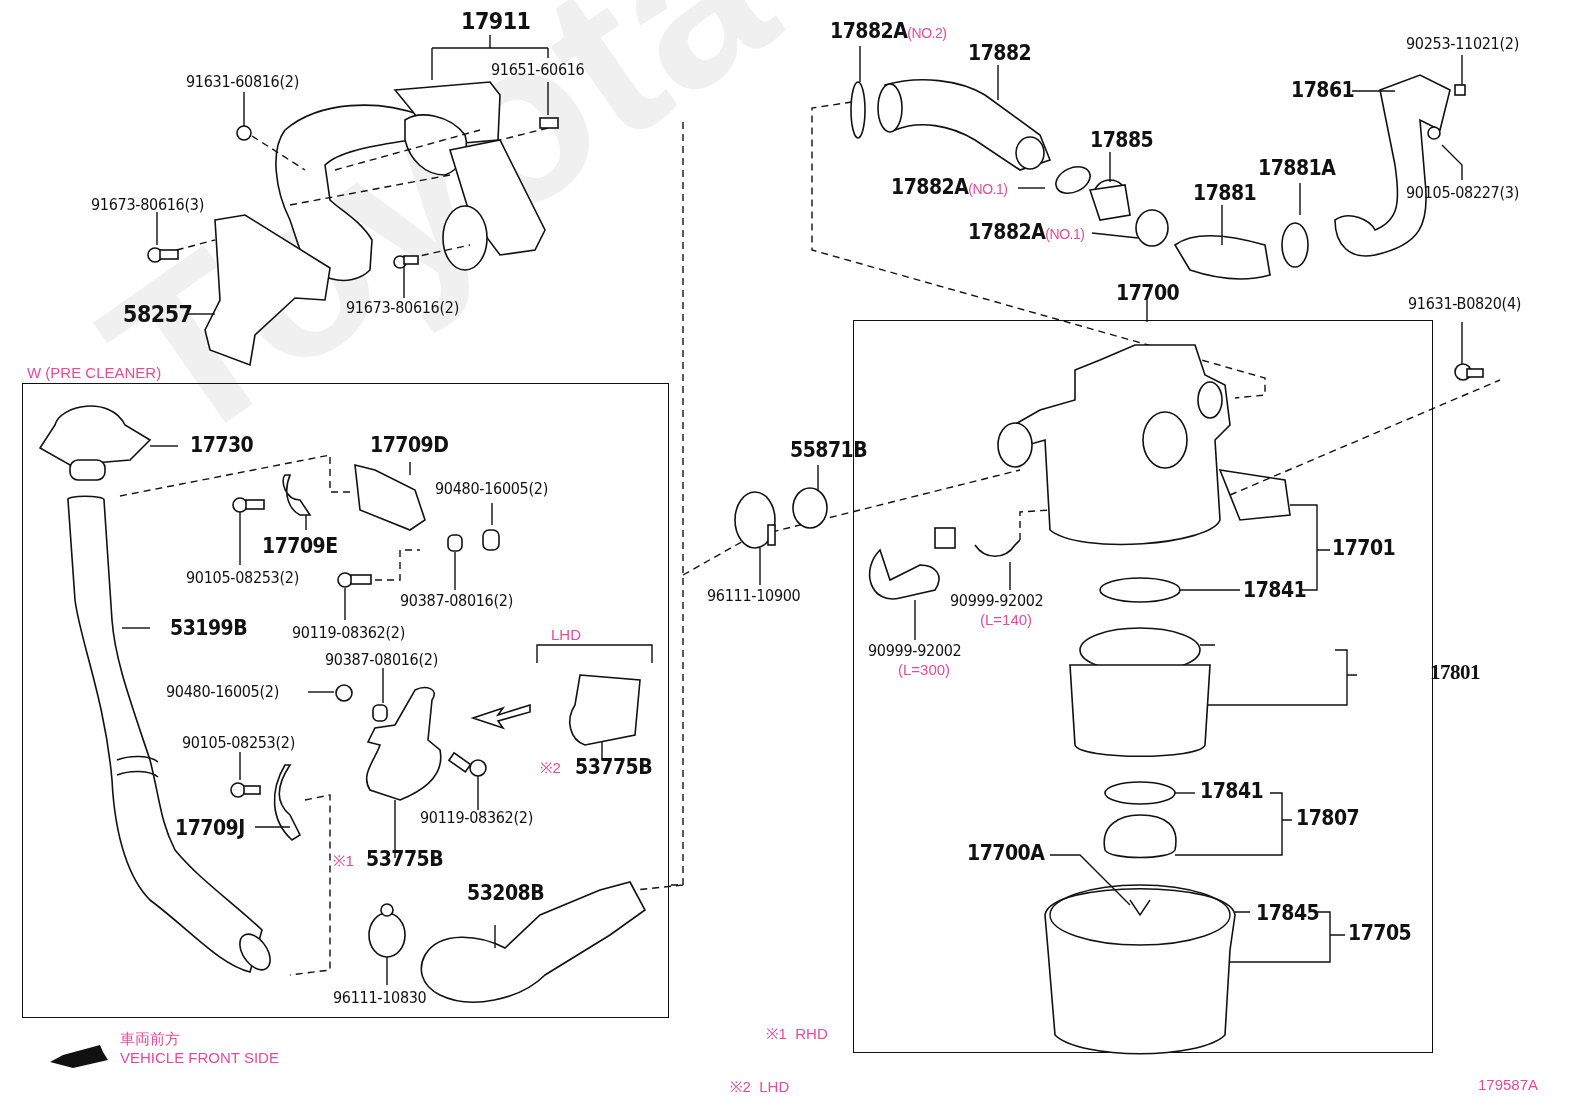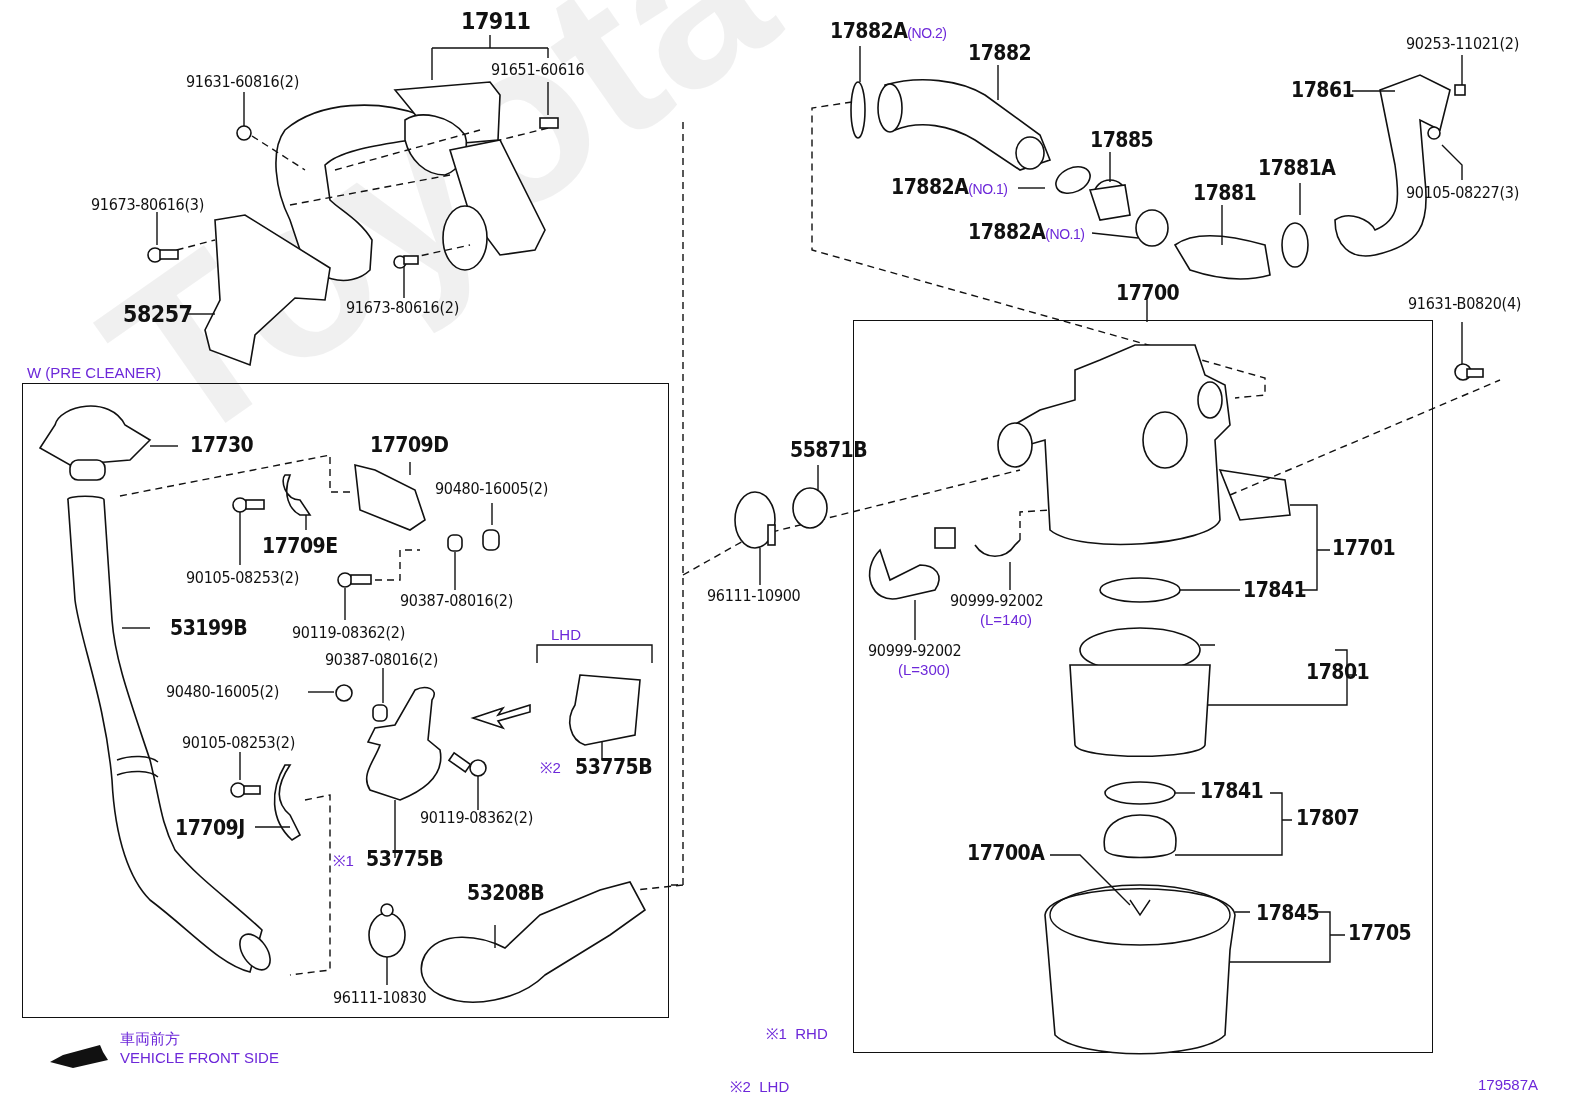--- a/index.html
+++ b/index.html
@@ -3,21 +3,21 @@
 <meta charset="utf-8">
 <style>
   html, body { margin:0; padding:0; background:#ffffff; }
   body { width:1592px; height:1099px; position:relative; overflow:hidden;
          font-family:"DejaVu Sans Mono","Liberation Mono",monospace; color:#111; }
   #stage { position:absolute; left:0; top:0; width:1592px; height:1099px; }
   .lbl { position:absolute; font-family:"DejaVu Sans Condensed","DejaVu Sans",sans-serif;
          font-weight:bold; font-size:21px; letter-spacing:-0.5px; color:#111; white-space:nowrap; line-height:1; cursor:pointer; }
   .lbl.sm { font-weight:normal; font-size:16px; letter-spacing:-0.3px; }
   .lbl.big { font-size:23px; }
-  .note { position:absolute; font-family:"Liberation Sans",sans-serif; font-size:15px; color:#6d28d9; white-space:nowrap; line-height:1; }
+  .note { position:absolute; font-family:"Liberation Sans",sans-serif; font-size:15px; color:#ec4899; white-space:nowrap; line-height:1; }
   .mono { position:absolute; font-family:"DejaVu Sans Mono","Liberation Mono",monospace; font-size:16px; color:#111; white-space:pre; line-height:1.25; }
   .box { position:absolute; border:1.5px solid #111; }
   .watermark { position:absolute; left:60px; top:280px; font-family:"Liberation Sans",sans-serif;
                font-size:230px; font-weight:bold; color:rgba(0,0,0,0.06); transform:rotate(-35deg);
                transform-origin:left top; white-space:nowrap; pointer-events:none; }
   svg .ln { stroke:#111; stroke-width:1.4; fill:none; }
   svg .dash { stroke:#111; stroke-width:1.4; fill:none; stroke-dasharray:7 5; }
   svg .part { stroke:#111; stroke-width:1.6; fill:#fff; }
 </style>
 </head>
@@ -236,21 +236,21 @@
   <div class="lbl sm" style="left:1408px; top:296px;">91631-B0820(4)</div>
 
   <div class="lbl" style="left:790px; top:440px;">55871B</div>
   <div class="lbl sm" style="left:707px; top:588px;">96111-10900</div>
   <div class="lbl sm" style="left:950px; top:593px;">90999-92002</div>
   <div class="note" style="left:980px; top:612px;">(L=140)</div>
   <div class="lbl sm" style="left:868px; top:643px;">90999-92002</div>
   <div class="note" style="left:898px; top:662px;">(L=300)</div>
   <div class="lbl" style="left:1332px; top:538px;">17701</div>
   <div class="lbl" style="left:1243px; top:580px;">17841</div>
-  <div class="lbl" style="left:1306px; top:662px;">17801</div>
+  <div class="lbl" style="left:1430px; top:662px;font-family:Liberation Serif, serif;">17801</div>
   <div class="lbl" style="left:1200px; top:781px;">17841</div>
   <div class="lbl" style="left:1296px; top:808px;">17807</div>
   <div class="lbl" style="left:967px; top:843px;">17700A</div>
   <div class="lbl" style="left:1256px; top:903px;">17845</div>
   <div class="lbl" style="left:1348px; top:923px;">17705</div>
 
   <div class="note" style="left:120px; top:1031px;">車両前方</div>
   <div class="note" style="left:120px; top:1050px;">VEHICLE FRONT SIDE</div>
   <span style="position:absolute; left:48px; top:1042px; width:60px; height:28px;"></span>
   <div class="note" style="left:730px; top:1026px; white-space:pre;margin-left:36px;">※1  RHD</div>

